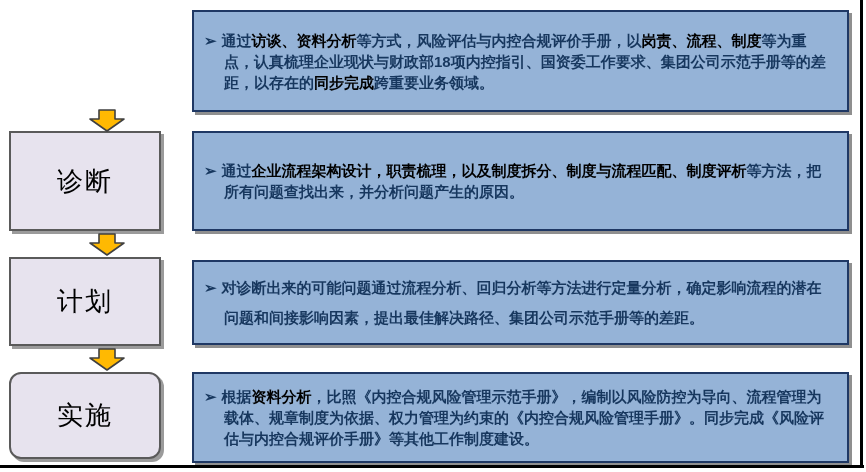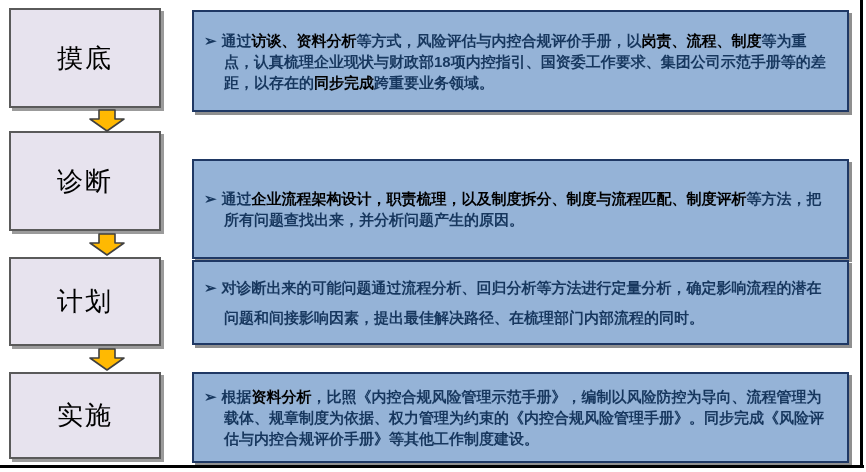--- a/index.html
+++ b/index.html
@@ -13,57 +13,54 @@
     background:#E7E3EE;
     border:2px solid #5a5a5a;
     box-shadow:3px 3px 0 #9b9b9b;
     display:flex;align-items:center;justify-content:center;
     box-sizing:border-box;
   }
   .step-label{font-size:26px;color:#000000;letter-spacing:2px;}
   .sb1{top:8px;height:100px;}
   .sb2{top:131px;height:100px;}
   .sb3{top:257px;height:89px;}
-  .sb4{top:372px;height:87px;}
+  .sb4{top:372px;height:87px;border-radius:12px;}
   
   .arrow{position:absolute;left:88px;width:38px;height:23px;}
   .ar1{top:109px;} .ar2{top:233px;} .ar3{top:348px;}
   
   .desc-box{
     position:absolute;left:192px;width:657px;
     background:#95B3D7;
     border:2px solid #1F3864;
     box-shadow:3px 3px 0 #8f8f8f;
     display:flex;align-items:center;
     box-sizing:border-box;
   }
   .db1{top:10px;height:102px;}
-  .db2{top:131px;height:100px;margin-top:28px;}
+  .db2{top:131px;height:100px;}
   .db3{top:260px;height:85px;}
   .db4{top:372px;height:91px;}
   .desc-text{
     width:100%;padding:3px 12px 3px 10px;
     font-size:15px;font-weight:700;line-height:21px;color:#17375E;
   }
   .db3 .desc-text{line-height:30px;}
   .bullet{padding-left:20px;text-indent:-20px;}
   .glyph{color:#17375E;margin-right:5px;}
   .red{color:#000000;}
   
   .edge-bottom{position:absolute;left:0;top:465px;width:864px;height:3px;background:#000;}
   .edge-right{position:absolute;left:860px;top:0;width:3px;height:468px;background:#000;}
 </style>
 </head>
 <body>
 
 <div class="slide">
 
-  <div class="step-box sb1">
-    <span class="step-label">摸底</span>
-  </div>
   <div class="step-box sb3">
     <span class="step-label">计划</span>
   </div>
   <div class="step-box sb2">
     <span class="step-label">诊断</span>
   </div>
   <div class="step-box sb4">
     <span class="step-label">实施</span>
   </div>
 
@@ -82,21 +79,21 @@
         <div class="bullet"><span class="glyph">➢</span><span>通过</span><span class="red">访谈、资料分析</span><span>等方式，风险评估与内控合规评价手册，以</span><span class="red">岗责、流程、制度</span><span>等为重点，认真梳理企业现状与财政部18项内控指引、国资委工作要求、集团公司示范手册等的差距，以存在的</span><span class="red">同步完成</span><span>跨重要业务领域。</span></div>
       </div>
   </div>
   <div class="desc-box db2">
     <div class="desc-text">
         <div class="bullet"><span class="glyph">➢</span><span>通过</span><span class="red">企业流程架构设计，职责梳理，以及制度拆分、制度与流程匹配、制度评析</span><span>等方法，把所有问题查找出来，并分析问题产生的原因。</span></div>
       </div>
   </div>
   <div class="desc-box db3">
     <div class="desc-text">
-        <div class="bullet"><span class="glyph">➢</span><span>对诊断出来的可能问题通过流程分析、回归分析等方法进行定量分析，确定影响流程的潜在问题和间接影响因素，提出最佳解决路径、在梳理部门内部流程的同时。</span></div>
+        <div class="bullet"><span class="glyph">➢</span><span>对诊断出来的可能问题通过流程分析、回归分析等方法进行定量分析，确定影响流程的潜在问题和间接影响因素，提出最佳解决路径、集团公司示范手册等的差距。</span></div>
       </div>
   </div>
   <div class="desc-box db4">
     <div class="desc-text">
         <div class="bullet"><span class="glyph">➢</span><span>根据</span><span class="red">资料分析</span><span>，比照《内控合规风险管理示范手册》，编制以风险防控为导向、流程管理为载体、规章制度为依据、权力管理为约束的《内控合规风险管理手册》。同步完成《风险评估与内控合规评价手册》等其他工作制度建设。</span></div>
       </div>
   </div>
 
   <div class="edge-bottom"></div>
   <div class="edge-right"></div>

